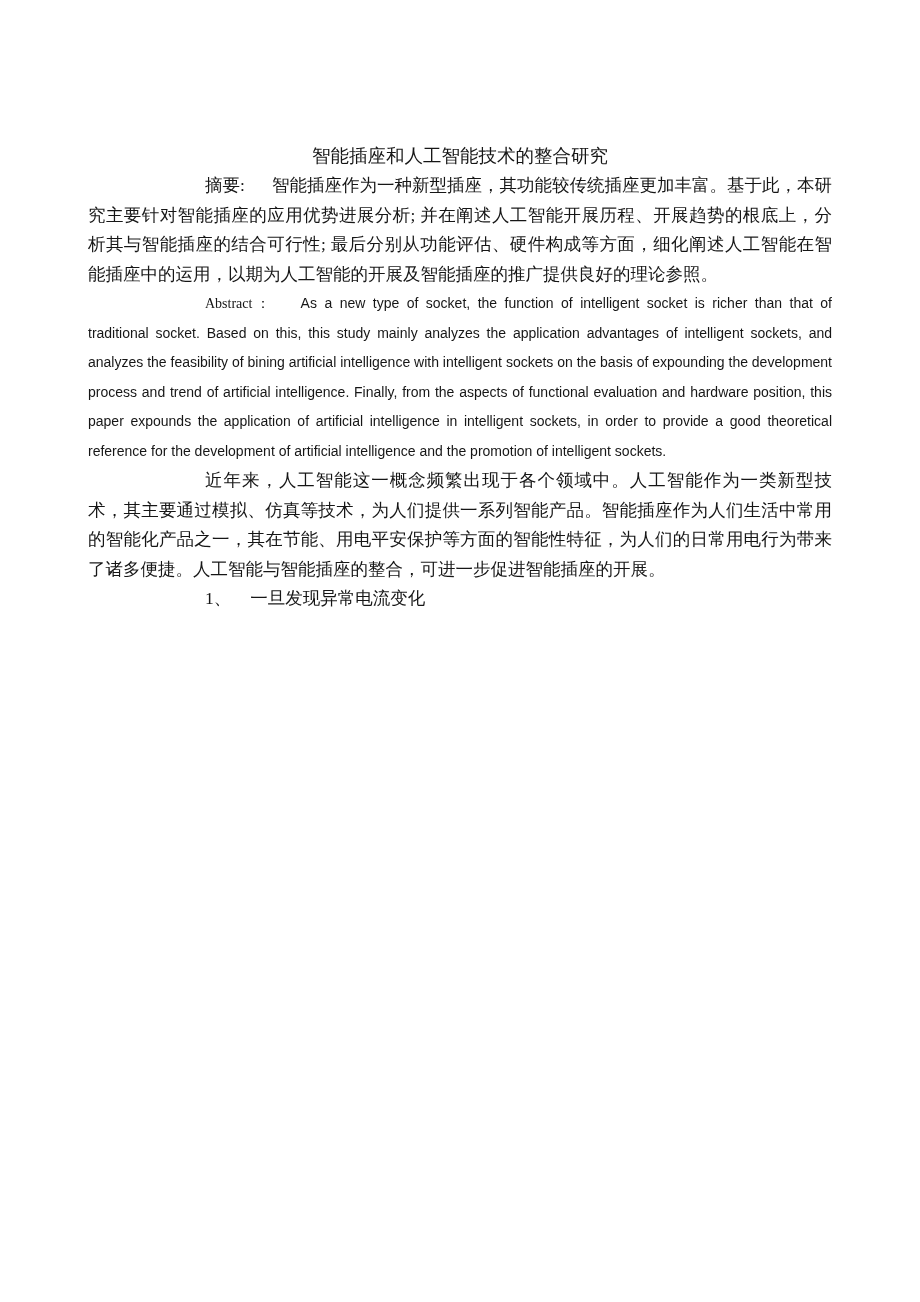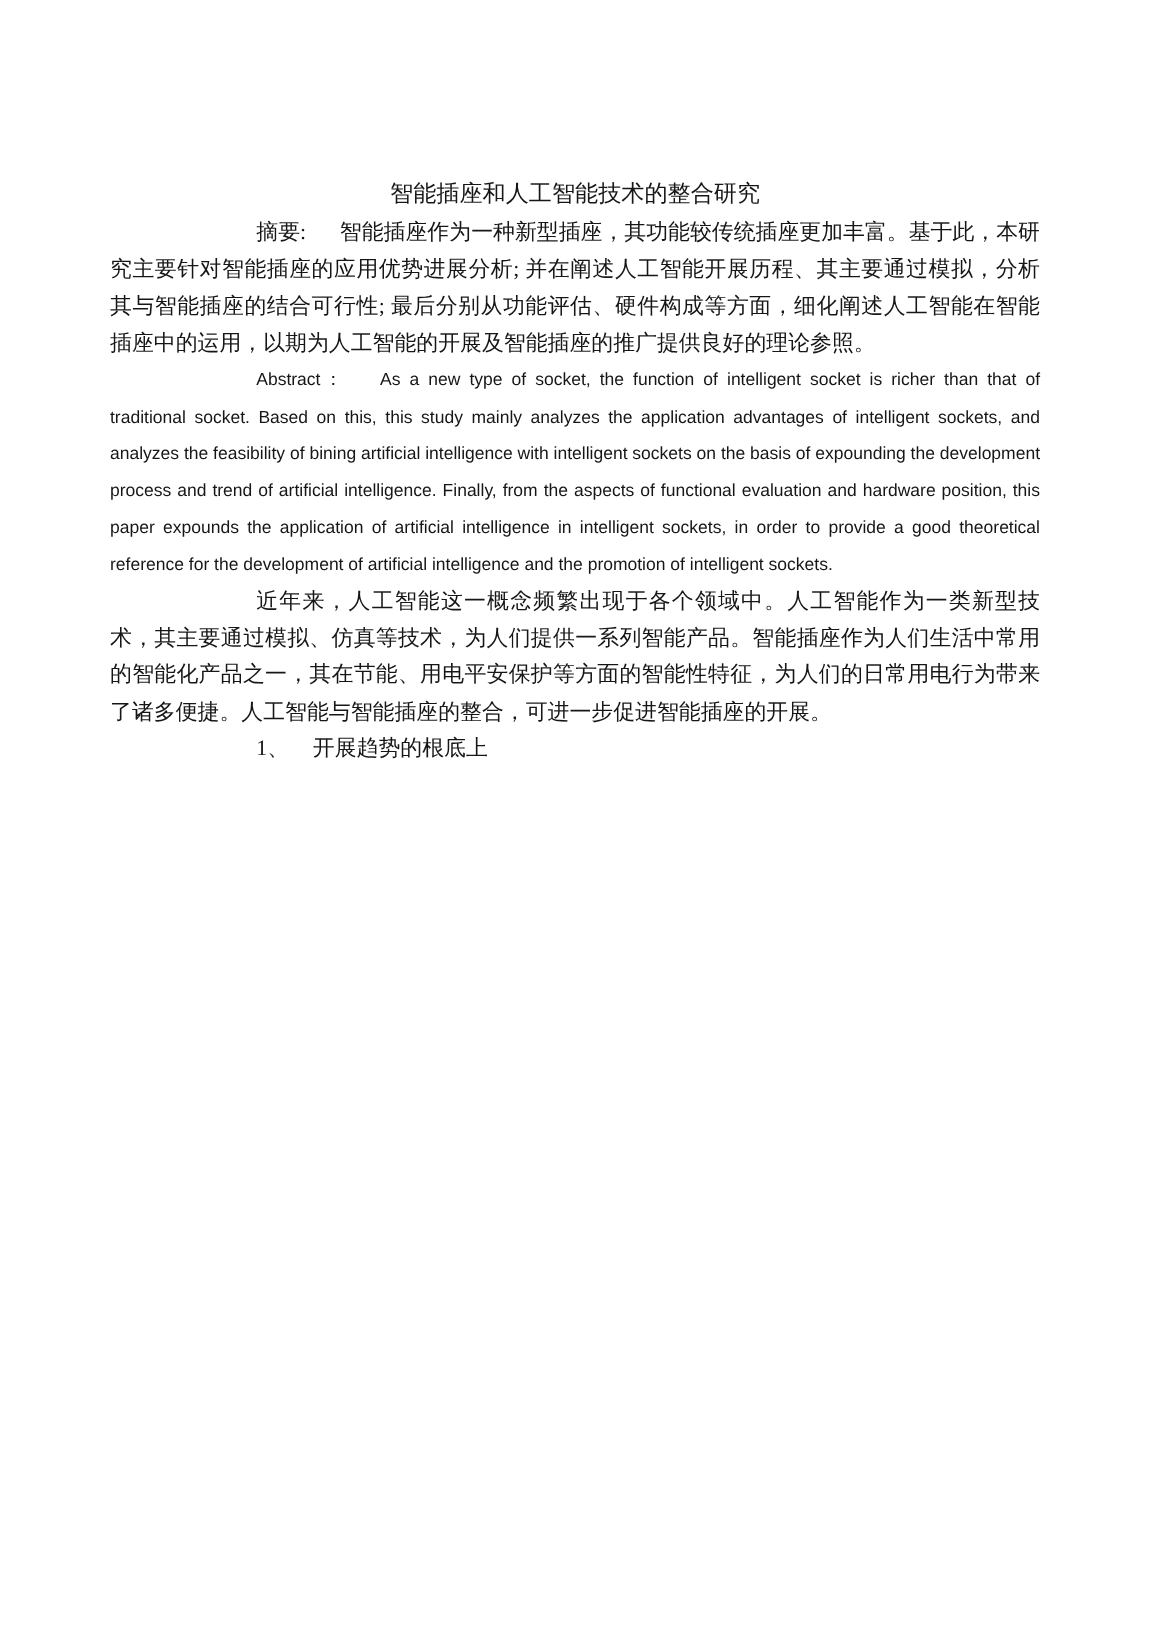--- a/index.html
+++ b/index.html
@@ -39,44 +39,45 @@
   p.para {
     margin: 0;
     text-align: justify;
     line-height: 29.5px;
   }
   .indent {
     text-indent: 117px;
   }
   .para-label {
     margin-right: 27px;
+    font-family: Liberation Serif, serif;
   }
   .section-number {
     margin-right: 19px;
   }
   
   .mt-title-abs   { margin-top: 47px; }
   .mt-abs-kw      { margin-top: 46px; }
   .mt-kw-absen    { margin-top: 55px; }
   .mt-absen-kwen  { margin-top: 50px; }
   .mt-kwen-intro  { margin-top: 52px; }
   .mt-intro-head  { margin-top: 48px; }
   .mt-head-body   { margin-top: 54px; }
 </style>
 </head>
 <body>
 
 <div class="page">
 
   <h1 class="doc-title zh">智能插座和人工智能技术的整合研究</h1>
 
-  <p class="para zh indent mt-title-abs"><span class="para-label">摘要:</span><span>智能插座作为一种新型插座，其功能较传统插座更加丰富。基于此，本研究主要针对智能插座的应用优势进展分析; 并在阐述人工智能开展历程、其主要通过模拟，分析其与智能插座的结合可行性; 最后分别从功能评估、硬件构成等方面，细化阐述人工智能在智能插座中的运用，以期为人工智能的开展及智能插座的推广提供良好的理论参照。</span></p>
+  <p class="para zh indent mt-title-abs"><span class="para-label">摘要:</span><span>智能插座作为一种新型插座，其功能较传统插座更加丰富。基于此，本研究主要针对智能插座的应用优势进展分析; 并在阐述人工智能开展历程、开展趋势的根底上，分析其与智能插座的结合可行性; 最后分别从功能评估、硬件构成等方面，细化阐述人工智能在智能插座中的运用，以期为人工智能的开展及智能插座的推广提供良好的理论参照。</span></p>
 
 
   <p class="para en indent mt-kw-absen"><span class="para-label">Abstract：</span><span>As a new type of socket, the function of intelligent socket is richer than that of traditional socket. Based on this, this study mainly analyzes the application advantages of intelligent sockets, and analyzes the feasibility of bining artificial intelligence with intelligent sockets on the basis of expounding the development process and trend of artificial intelligence. Finally, from the aspects of functional evaluation and hardware position, this paper expounds the application of artificial intelligence in intelligent sockets, in order to provide a good theoretical reference for the development of artificial intelligence and the promotion of intelligent sockets.</span></p>
 
 
   <p class="para zh indent mt-kwen-intro">近年来，人工智能这一概念频繁出现于各个领域中。人工智能作为一类新型技术，其主要通过模拟、仿真等技术，为人们提供一系列智能产品。智能插座作为人们生活中常用的智能化产品之一，其在节能、用电平安保护等方面的智能性特征，为人们的日常用电行为带来了诸多便捷。人工智能与智能插座的整合，可进一步促进智能插座的开展。</p>
 
-  <p class="para zh indent mt-intro-head"><span class="section-number">1、</span><span>开展趋势的根底上</span></p>
+  <p class="para zh indent mt-intro-head"><span class="section-number">1、</span><span>一旦发现异常电流变化</span></p>
 
 
 </div>
 
 </body></html>

